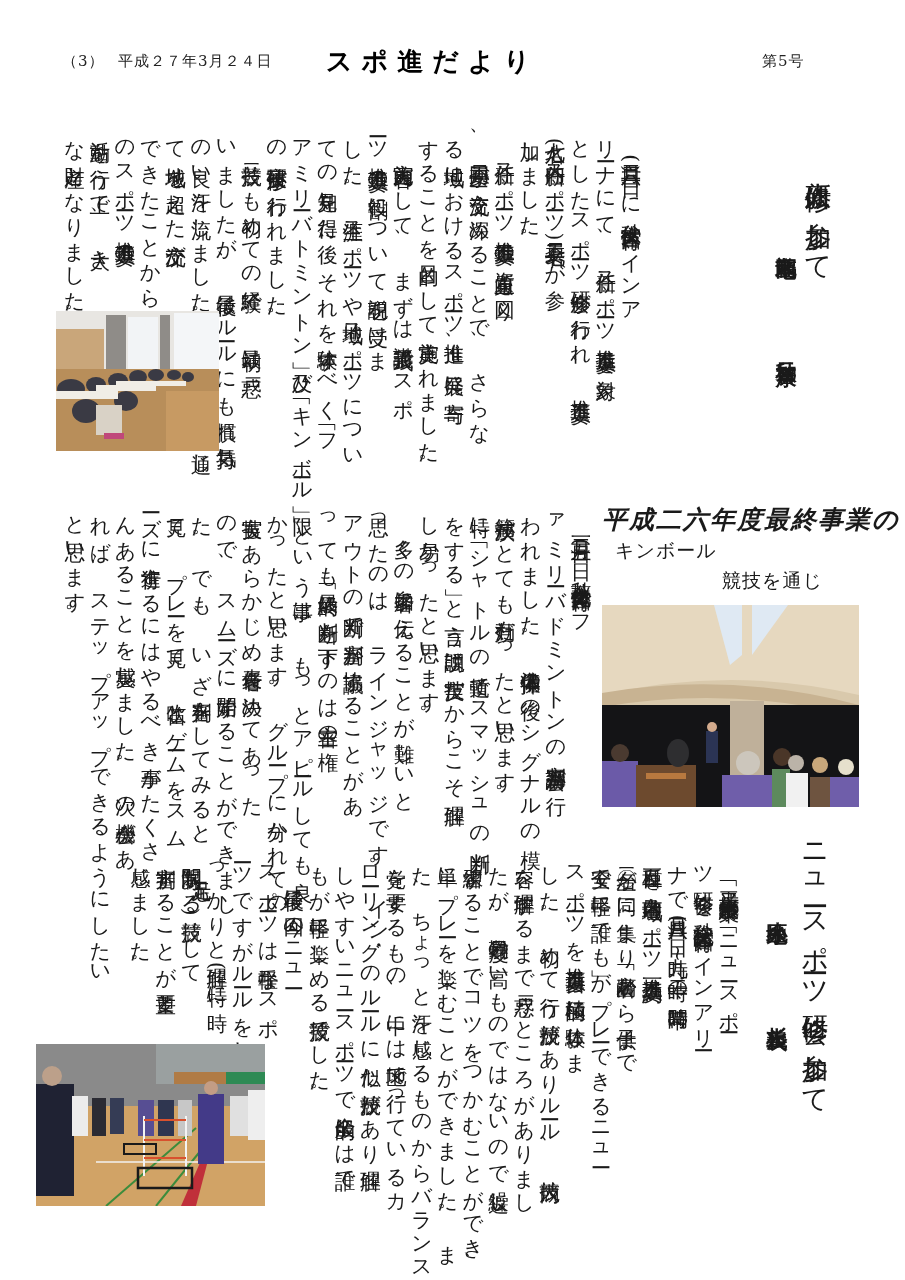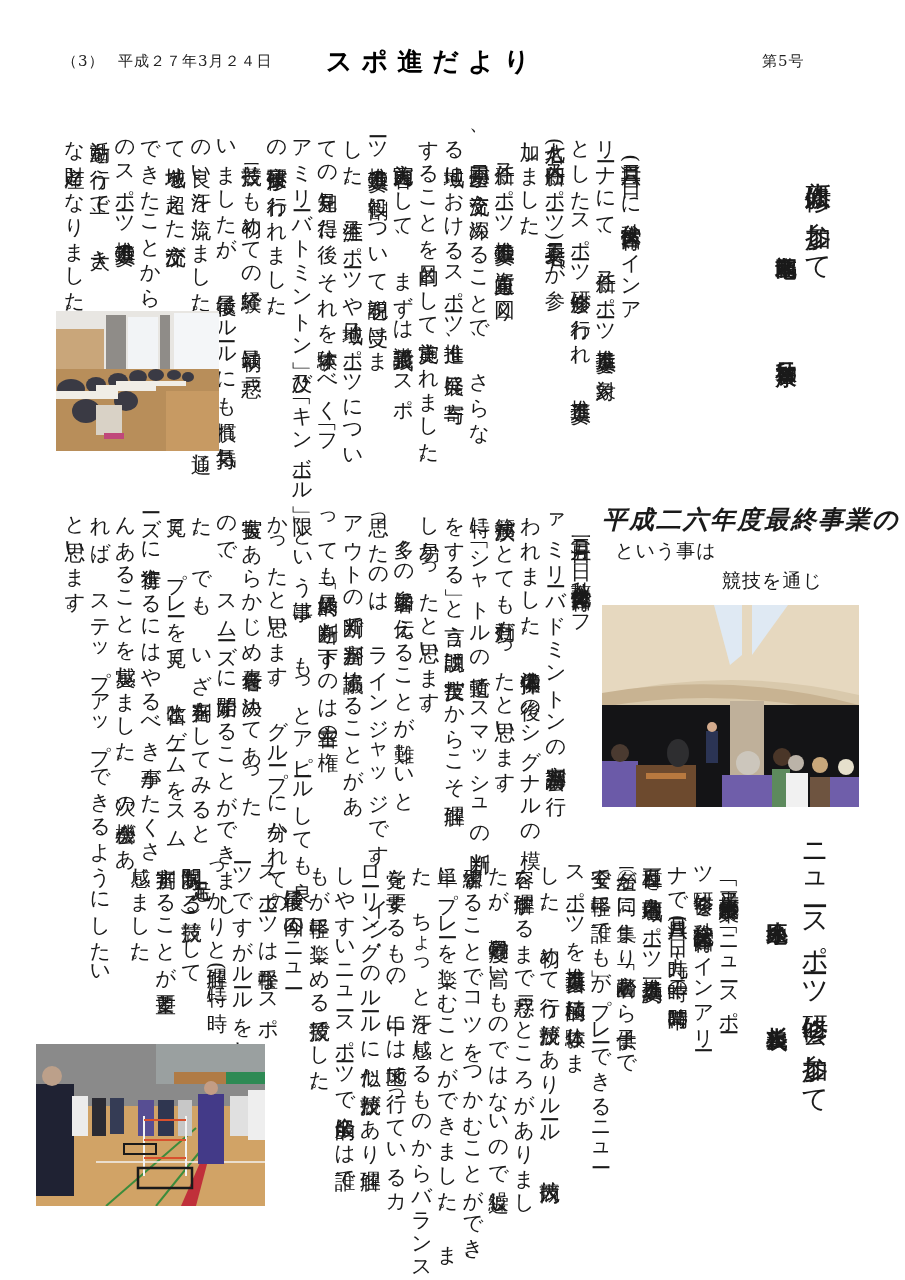--- a/index.html
+++ b/index.html
@@ -86,21 +86,21 @@
         <rect x="60" y="70" width="70" height="5"></rect>
       </g>
       <rect x="40" y="94" width="26" height="30" fill="#d9d2c6"></rect>
       <rect x="48" y="122" width="20" height="6" fill="#c0487a"></rect>
     </svg>
   </div>
 </section>
 
 <section>
   <div class="h2title" style="left:602px; top:503px;">平成二六年度最終事業の</div>
-  <div class="h2sub" style="left:615px; top:538px;">という事は</div>
+  <div class="h2sub" style="left:615px; top:538px;">キンボール</div>
   <div class="h2sub" style="left:722px; top:568px;">競技を通じ</div>
   <div id="a2cols">
       <div class="col" style="left: 568px; top: 502px;">　二月一五日 (日) 秋葉台文化体育館でフ</div>
       <div class="col" style="left: 542.7px; top: 502px;">ァミリーバドミントンの審判講習会が行</div>
       <div class="col" style="left: 517.4px; top: 502px;">われました。 準備体操の後のシグナルの模</div>
       <div class="col" style="left: 492.1px; top: 502px;">範演技がとても有効だったと思います。</div>
       <div class="col" style="left: 466.8px; top: 502px;">特に 「シャトルの軌道でスマッシュの判断</div>
       <div class="col" style="left: 441.5px; top: 502px;">をする」 と言う説明は実技だからこそ理解</div>
       <div class="col" style="left: 416.2px; top: 502px;">し易かったと思います。</div>
       <div class="col" style="left: 390.9px; top: 502px;">　多くの参加者に伝えることが難しいと</div>

